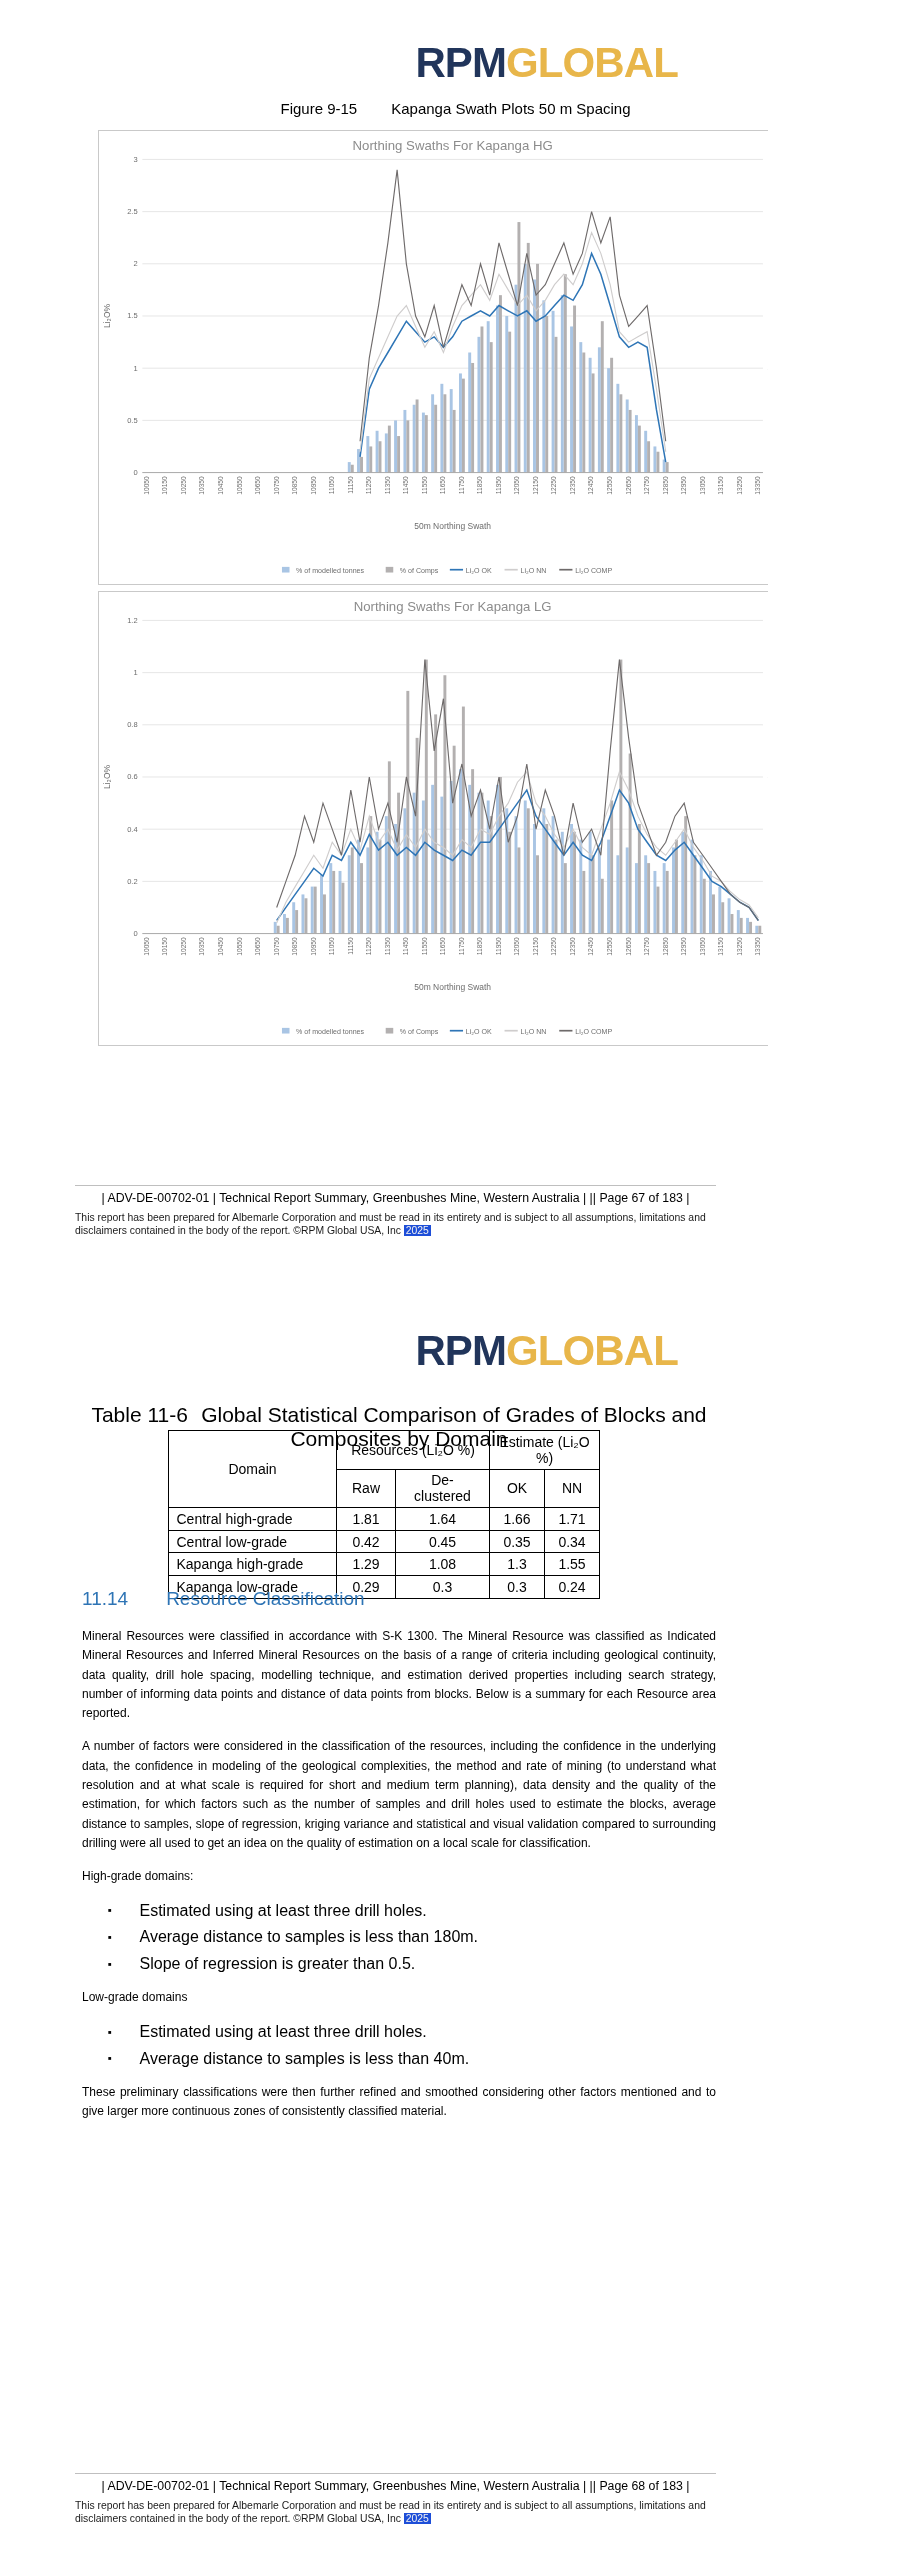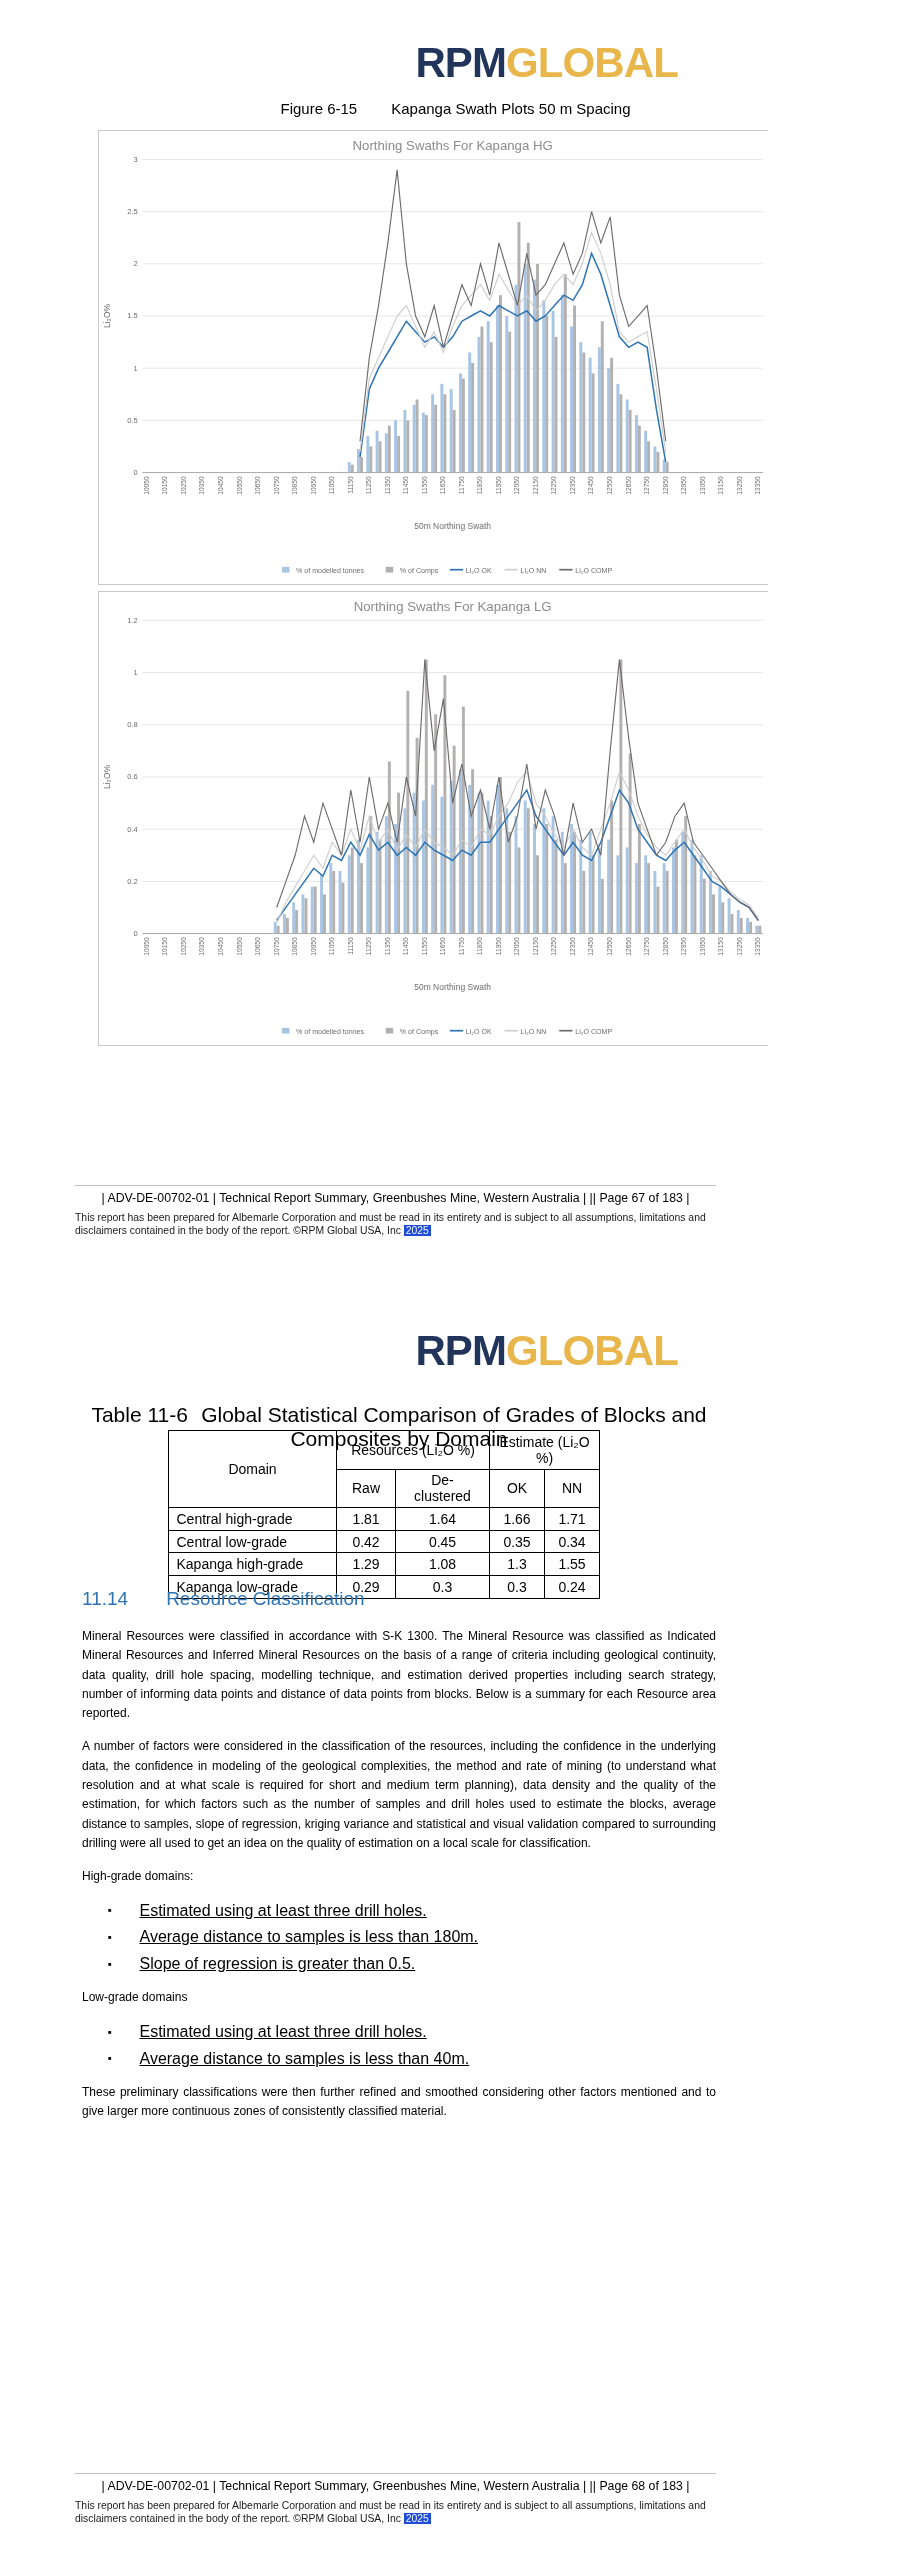--- a/index.html
+++ b/index.html
@@ -32,34 +32,34 @@
   td.w-raw { width:59px; }
   td.w-decl { width:94px; }
   td.w-ok { width:55px; }
   td.w-nn { width:55px; }
 
   .body-block { position:absolute; top:300px; left:82px; right:52px; }
   .section-heading { color:#2E74B5; font-size:19px; font-weight:400; margin:0 0 17px; }
   .h-gap { margin-left:38px; }
   .para { font-size:12px; line-height:19.3px; text-align:justify; margin:0 0 14px; }
   .plain { text-align:left; }
-  ul.bullets { margin:0 0 15px; padding:0 0 0 25.5px; list-style:none;text-decoration:underline; }
+  ul.bullets { margin:0 0 15px; padding:0 0 0 25.5px; list-style:none; }
   ul.bullets li { position:relative; padding-left:32px; margin-bottom:7.5px; font-size:16px; line-height:19.3px; }
   ul.bullets li::before { content:"▪"; position:absolute; left:0; top:0.9px; font-size:11.3px; }
 </style>
 </head>
 <body>
 
 <div class="page">
   <div class="logo">
     <span class="logo-rpm">RPM</span><span class="logo-global">GLOBAL</span>
   </div>
 
   <div class="fig-caption">
-    <span>Figure 6-15</span><span class="cap-gap">Kapanga Swath Plots 50 m Spacing</span>
+    <span>Figure 9-15</span><span class="cap-gap">Kapanga Swath Plots 50 m Spacing</span>
   </div>
 
   <div class="chart-box" style="top:130px">
     <svg viewBox="0 0 756 480">
         <text x="375" y="20" text-anchor="middle" font-size="14" fill="#8c8c8c">Northing Swaths For Kapanga HG</text>
         <line x1="46" x2="704" y1="362" y2="362" stroke="#e4e4e4" stroke-width="1"></line>
         <text x="41" y="364.5" text-anchor="end" font-size="8" fill="#6d6d6d">0</text>
         <line x1="46" x2="704" y1="306.6666666666667" y2="306.6666666666667" stroke="#e4e4e4" stroke-width="1"></line>
         <text x="41" y="309.1666666666667" text-anchor="end" font-size="8" fill="#6d6d6d">0.5</text>
         <line x1="46" x2="704" y1="251.33333333333334" y2="251.33333333333334" stroke="#e4e4e4" stroke-width="1"></line>

